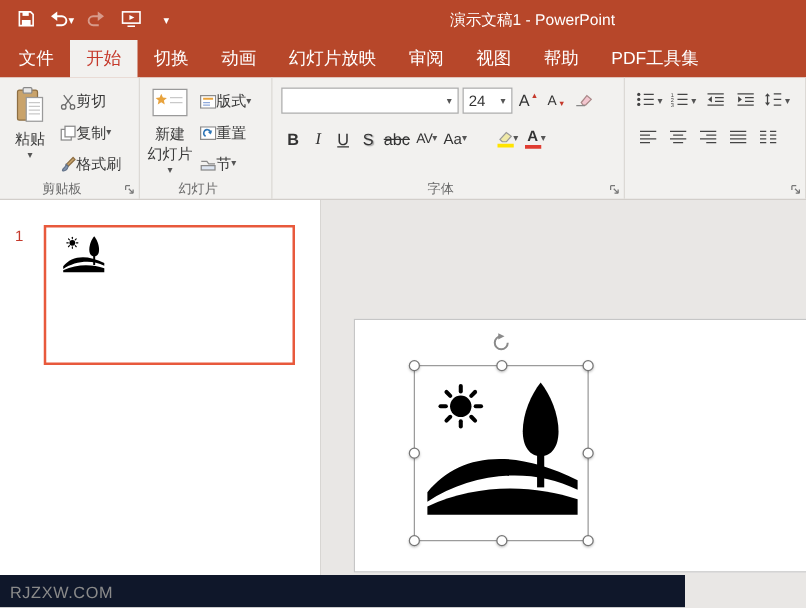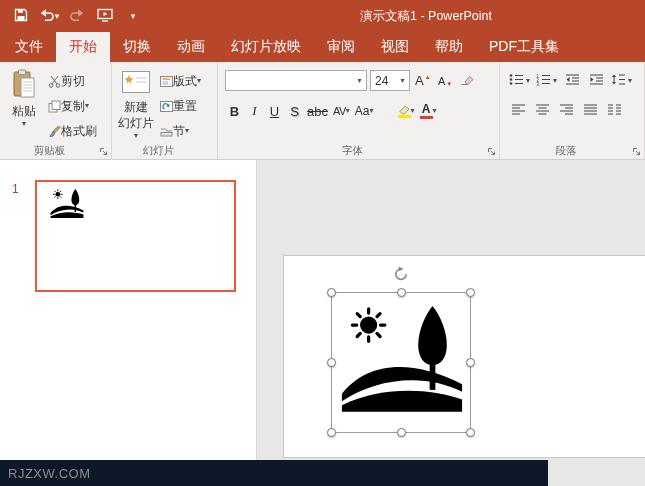--- a/index.html
+++ b/index.html
@@ -495,21 +495,20 @@
                   <line x1="1" y1="11" x2="6" y2="11"></line>
                   <line x1="9" y1="2" x2="14" y2="2"></line>
                   <line x1="9" y1="5" x2="14" y2="5"></line>
                   <line x1="9" y1="8" x2="14" y2="8"></line>
                   <line x1="9" y1="11" x2="14" y2="11"></line>
                 </g>
               </svg>
           </span>
         </div>
       </div>
-      <div class="grplabel">段落</div>
       <div class="launcher">
         <svg width="9" height="9">
             <path d="M1.5 1.5 H5 M1.5 1.5 V5 M4 4 L7.5 7.5 M7.5 7.5 H4.6 M7.5 7.5 V4.6" stroke="#777" fill="none"></path>
           </svg>
       </div>
     </div>
   </div>
 
   <div class="thumb-panel">
     <div class="slide-number">1</div>

